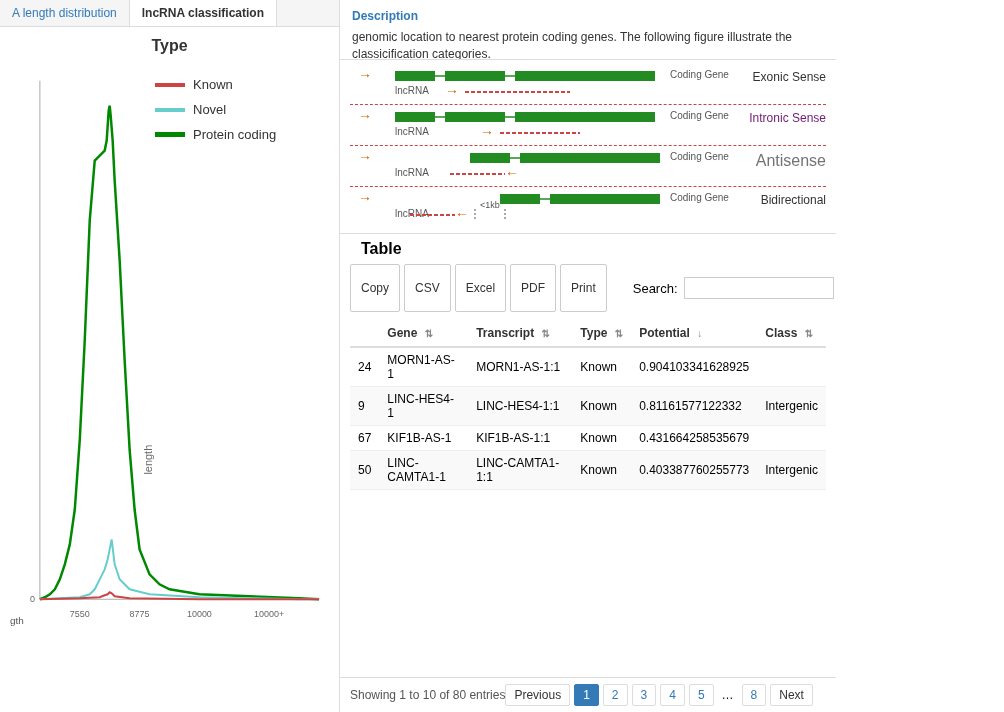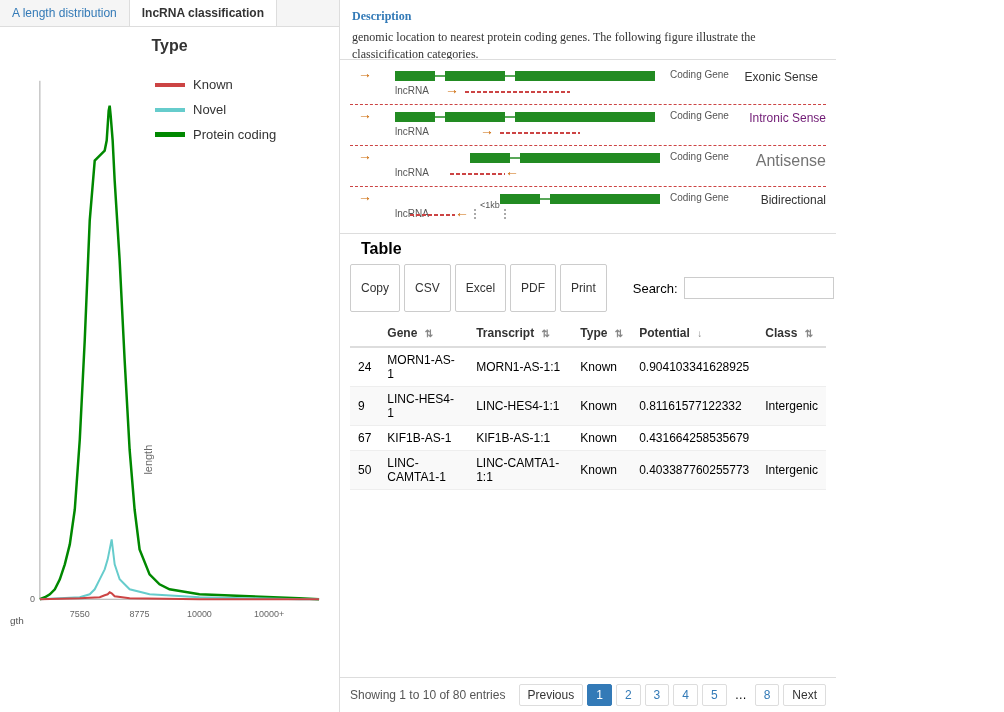--- a/index.html
+++ b/index.html
@@ -24,21 +24,21 @@
     .legend-line.novel { background: #66cccc; }
     .legend-line.protein { background: #008800; height: 5px; }
     .legend-label { font-size: 13px; color: #333; }
     
     
     .chart-svg { width: 100%; height: 580px; }
     
     
     .right-panel { flex: 1; display: flex; flex-direction: column; overflow: hidden; }
     
-    .description-section { padding: 8px 12px; border-bottom: 1px solid #ddd; font-size: 12px; color: #333; line-height: 1.4; max-height: 60px; overflow: hidden; font-family: Liberation Serif, serif; }
+    .description-section { padding: 8px 12px; border-bottom: 1px solid #ddd; font-size: 12px; color: #333; line-height: 1.4; max-height: 60px; overflow: hidden; }
     .desc-title { font-weight: bold; color: #337ab7; margin-bottom: 4px; }
     
     .diagram-section { padding: 6px 10px; border-bottom: 1px solid #ddd; background: #fff; }
     .divider-line { border-top: 1px dashed #cc4444; margin: 2px 0; }
     
     
     .table-section { flex: 1; overflow: auto; padding: 6px 10px; }
     .table-title { font-size: 16px; font-weight: bold; color: #000000; margin-bottom: 6px; margin-left: 11px; }
     
     .table-controls { display: flex; align-items: center; margin-bottom: 8px; gap: 4px; }
@@ -47,21 +47,21 @@
     .search-container { margin-left: auto; display: flex; align-items: center; gap: 6px; }
     .search-label { font-size: 13px; margin-left: 22px; }
     .search-input { border: 1px solid #ccc; padding: 3px 6px; font-size: 12px; width: 150px; }
     
     .data-table { width: 100%; border-collapse: collapse; font-size: 12px; }
     .data-table th { padding: 6px 8px; text-align: left; border-bottom: 2px solid #ddd; font-weight: bold; color: #333; cursor: pointer; white-space: nowrap; }
     .data-table th .sort-icon { font-size: 10px; color: #888; margin-left: 4px; }
     .data-table td { padding: 5px 8px; border-bottom: 1px solid #eee; }
     .data-table tr:nth-child(even) td { background: #f9f9f9; }
     
-    .pagination { display: flex; align-items: center; justify-content: space-between; padding: 6px 10px; border-top: 1px solid #ddd; background: #fff; font-size: 12px; }
+    .pagination { display: flex; align-items: center; padding: 6px 10px; border-top: 1px solid #ddd; background: #fff; font-size: 12px; }
     .showing-text { color: #555; }
     .page-controls { display: flex; align-items: center; gap: 4px; }
     .page-btn { padding: 3px 8px; border: 1px solid #ddd; background: #fff; cursor: pointer; font-size: 12px; color: #337ab7; border-radius: 2px; }
     .page-btn.active { background: #337ab7; color: #fff; border-color: #337ab7; }
     .page-btn.prev-next { color: #333; }
     
     
     ::-webkit-scrollbar { width: 6px; height: 6px; }
     ::-webkit-scrollbar-track { background: #f1f1f1; }
     ::-webkit-scrollbar-thumb { background: #ccc; border-radius: 3px; }
@@ -142,21 +142,21 @@
           <rect x="95" y="5" width="60" height="10" fill="#228b22"></rect>
           <rect x="165" y="5" width="140" height="10" fill="#228b22"></rect>
           <line x1="85" y1="10" x2="95" y2="10" stroke="#228b22" stroke-width="1.5"></line>
           <line x1="155" y1="10" x2="165" y2="10" stroke="#228b22" stroke-width="1.5"></line>
 
           <text x="45" y="28" font-size="10" fill="#555">lncRNA</text>
           <text x="95" y="28" font-size="14" fill="#cc6600">→</text>
 
           <line x1="115" y1="26" x2="220" y2="26" stroke="#cc4444" stroke-width="2" stroke-dasharray="4,2"></line>
         </svg>
-        <div style="position:absolute; right:8px; top:4px; font-size:12px; color:#333;">Exonic Sense</div>
+        <div style="position:absolute; right:0; top:4px; font-size:12px; color:#333;">Exonic Sense</div>
       </div>
 
       <div class="divider-line"></div>
 
       <div style="position:relative; height:36px; margin-bottom:2px;">
         <svg width="100%" height="36">
           <text x="8" y="12" font-size="14" fill="#cc6600">→</text>
           <text x="320" y="12" font-size="10" fill="#555">Coding Gene</text>
           <rect x="45" y="5" width="40" height="10" fill="#228b22"></rect>
           <rect x="95" y="5" width="60" height="10" fill="#228b22"></rect>

